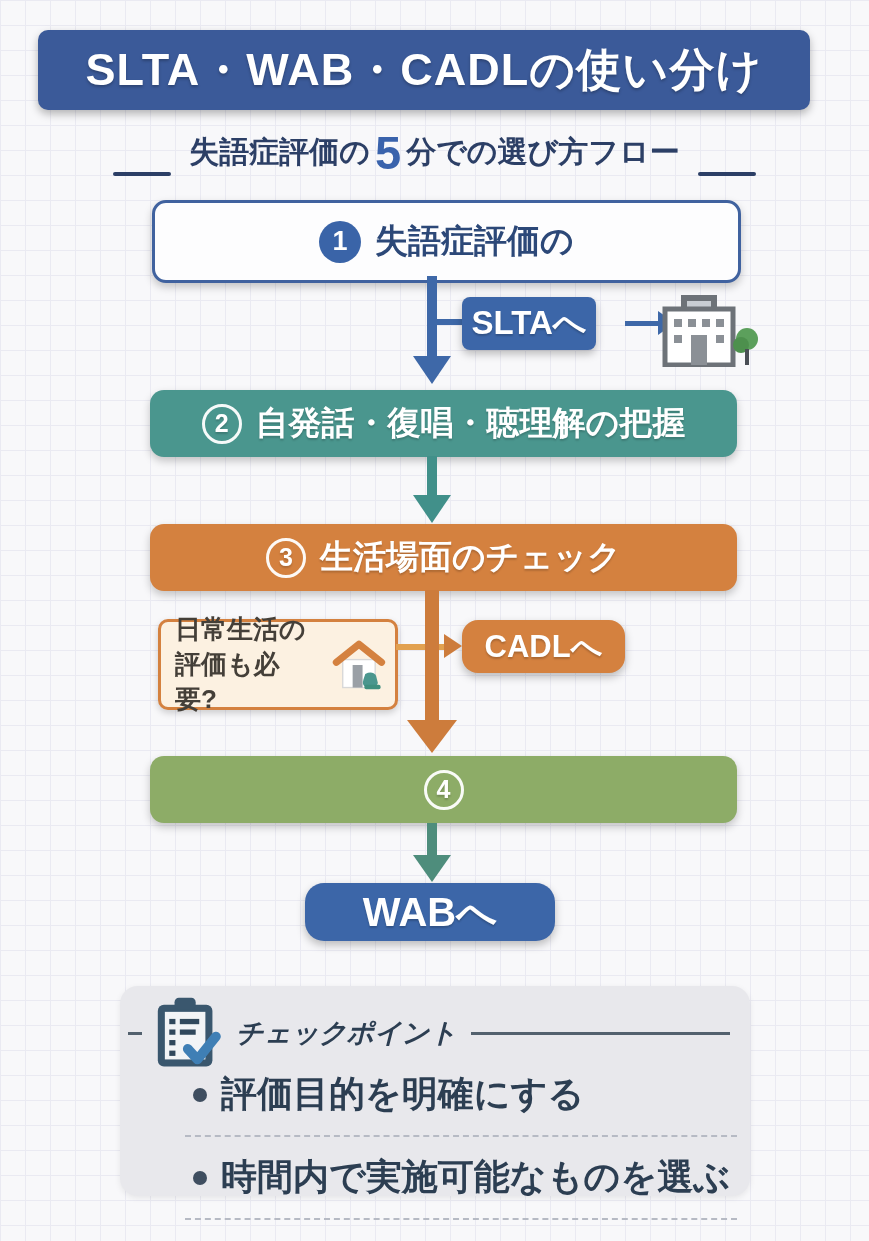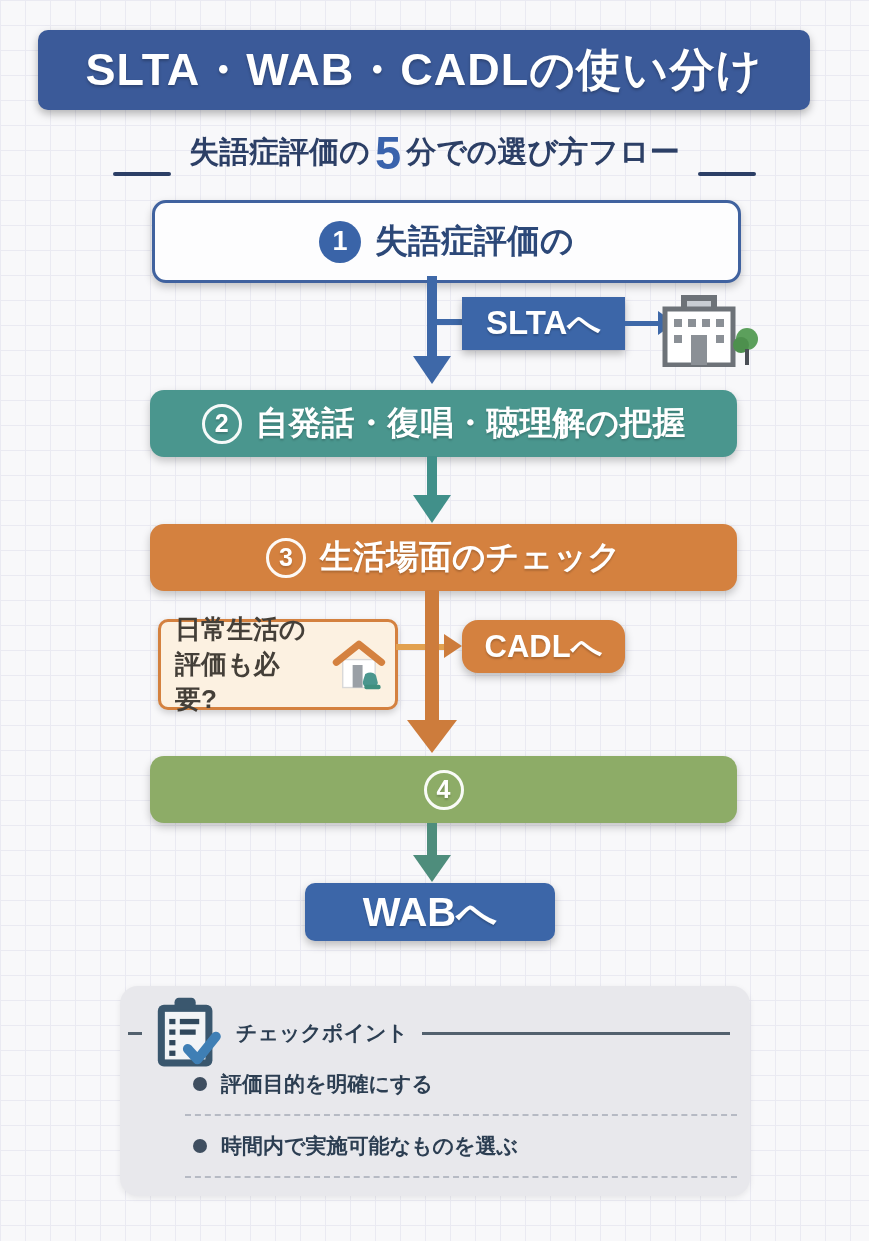--- a/index.html
+++ b/index.html
@@ -50,23 +50,23 @@
     width:40px;height:40px;border-radius:50%;border:3px solid rgba(255,255,255,.95);
     display:inline-flex;align-items:center;justify-content:center;
     font-size:25px;font-weight:800;flex:0 0 auto;box-sizing:border-box;
   }
   
   .btn{
     position:absolute;display:flex;align-items:center;justify-content:center;
     color:#fff;font-weight:800;box-shadow:0 4px 8px rgba(0,0,0,.25);
     text-shadow:0 2px 2px rgba(0,0,0,.2);
   }
-  #slta-btn{left:462px;top:297px;width:163px;height:53px;background:#3c66a8;border-radius:0;font-size:33px;}
+  #slta-btn{left:462px;top:297px;width:134px;height:53px;background:#3c66a8;border-radius:8px;font-size:33px;}
   #cadl-btn{left:462px;top:620px;width:163px;height:53px;background:#d4813f;border-radius:16px;font-size:31px;}
-  #wab-btn{left:305px;top:883px;width:250px;height:58px;background:#3c66a8;border-radius:10px;font-size:40px;}
+  #wab-btn{left:305px;top:883px;width:250px;height:58px;background:#3c66a8;border-radius:19px;font-size:40px;}
   
   .vline{position:absolute;width:10px;}
   .hline{position:absolute;height:6px;}
   .head-down{position:absolute;width:0;height:0;border-left:19px solid transparent;border-right:19px solid transparent;}
   .head-right{position:absolute;width:0;height:0;border-top:12px solid transparent;border-bottom:12px solid transparent;}
   #a1-line{left:427px;top:276px;height:82px;background:#3e68a8;}
   #a1-head{left:413px;top:356px;border-top:28px solid #3e68a8;}
   #a1-branch{left:432px;top:319px;width:30px;background:#3e68a8;}
   #a2-line{left:625px;top:321px;width:35px;height:5px;background:#3e68a8;}
   #a2-head{left:658px;top:311px;border-left:17px solid #3e68a8;}
@@ -92,25 +92,25 @@
   #checkpanel{
     position:absolute;left:120px;top:986px;width:630px;height:210px;
     background:#e8e8ec;border-radius:18px;box-shadow:0 2px 6px rgba(0,0,0,.08);
   }
   .check-header{
     position:absolute;left:128px;top:996px;width:616px;height:74px;
     display:flex;align-items:center;gap:8px;
   }
   .rule-stub{width:14px;height:3px;background:#53616e;flex:0 0 auto;}
   .rule-long{flex:1 1 auto;height:3px;background:#53616e;margin-right:14px;}
-  .check-title{font-size:21px;font-weight:800;color:#2c3e52;padding:0 6px;white-space:nowrap;}
+  .check-title{font-size:27px;font-weight:800;color:#2c3e52;padding:0 6px;white-space:nowrap;font-style:italic;}
   .check-list{position:absolute;left:185px;top:1066px;width:552px;}
   .check-item{
     display:flex;align-items:center;gap:14px;
-    font-size:21px;font-weight:800;color:#2c3e52;
+    font-size:36px;font-weight:800;color:#2c3e52;
     padding:4px 0 16px 8px;border-bottom:2px dashed #b6bac4;margin-bottom:12px;
   }
   .dot{width:14px;height:14px;border-radius:50%;background:#3f4e60;flex:0 0 auto;}
 </style>
 </head>
 <body>
 
 <div id="page">
 
   <div class="title-bar">SLTA・WAB・CADLの使い分け</div>

